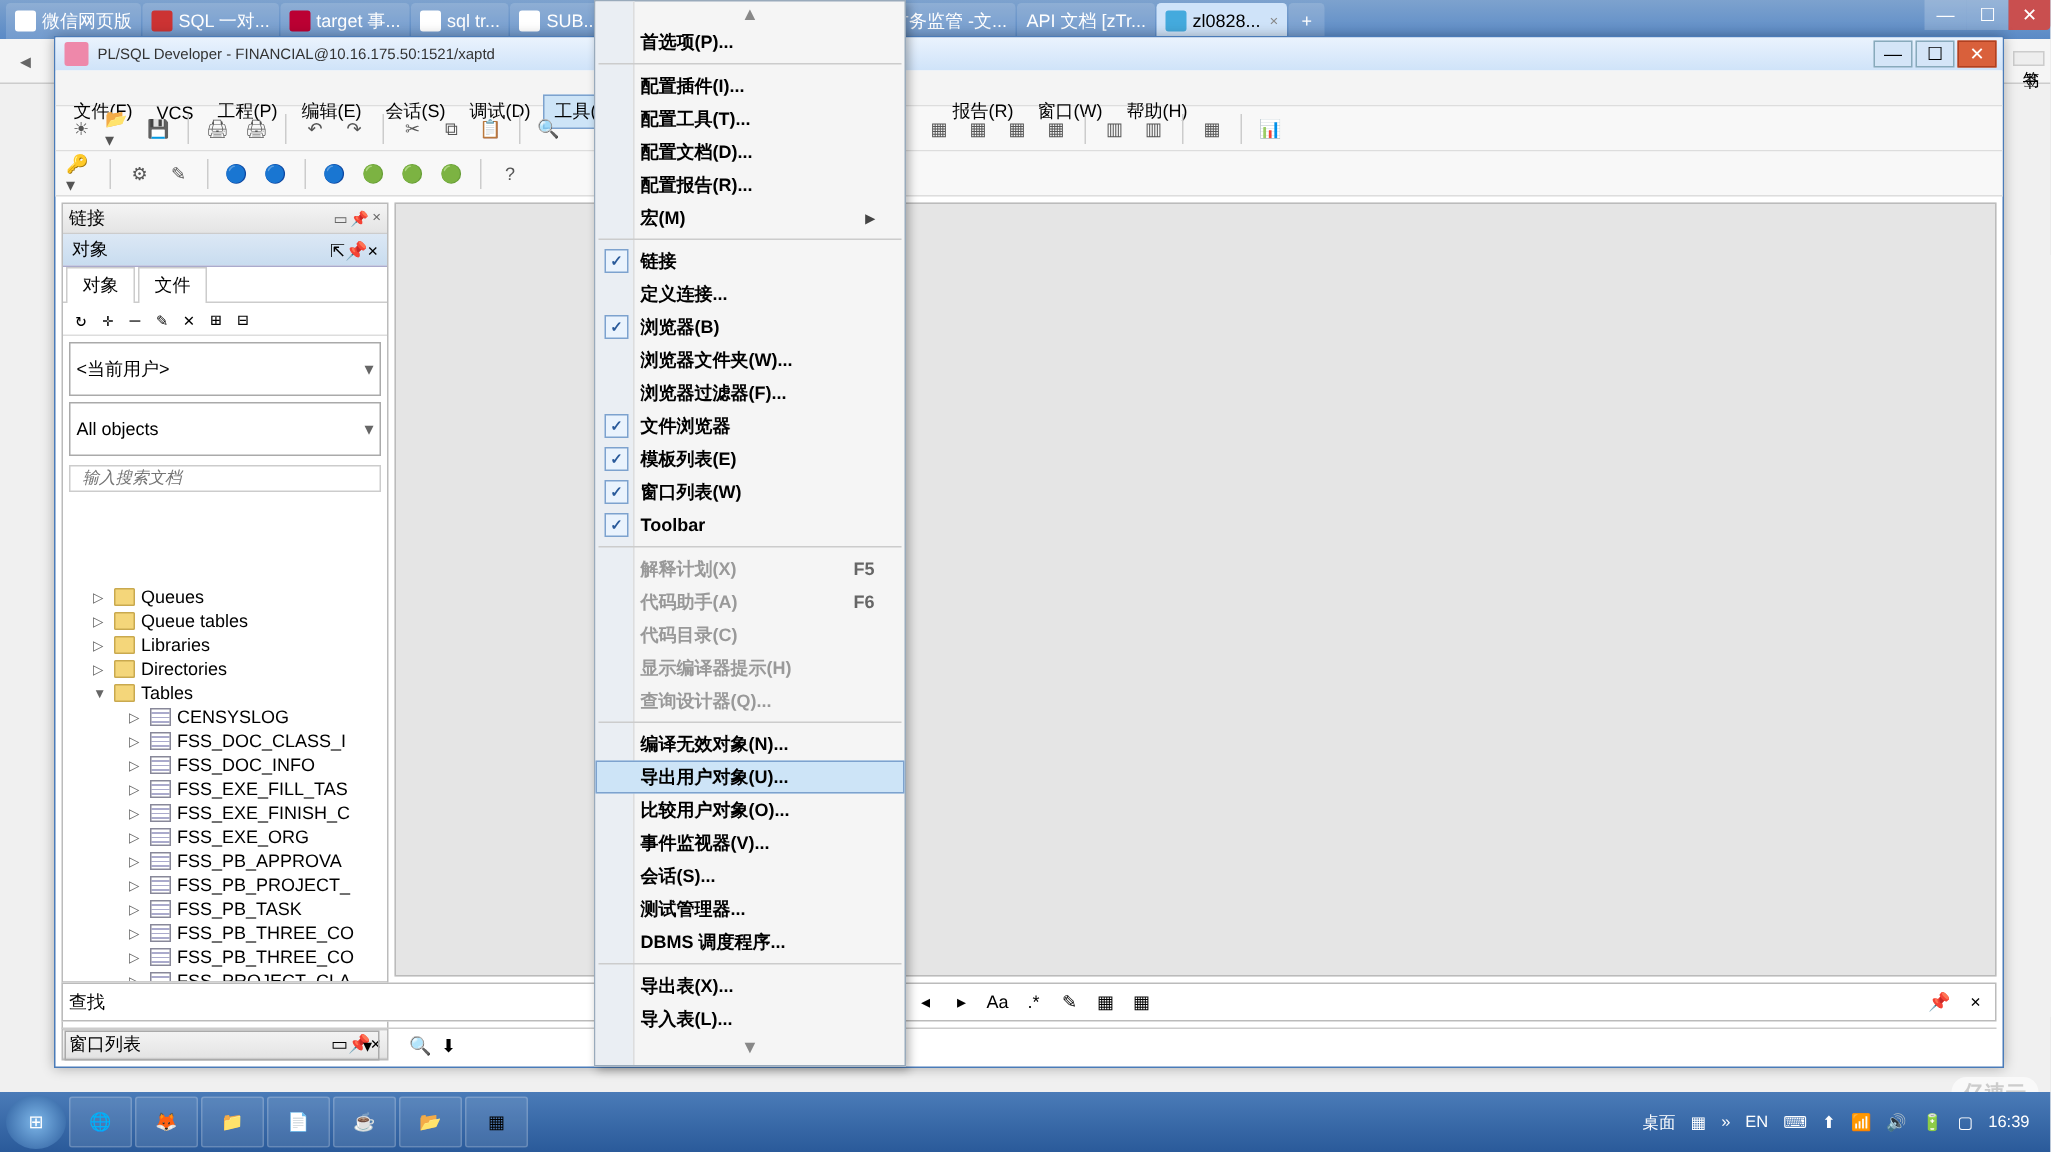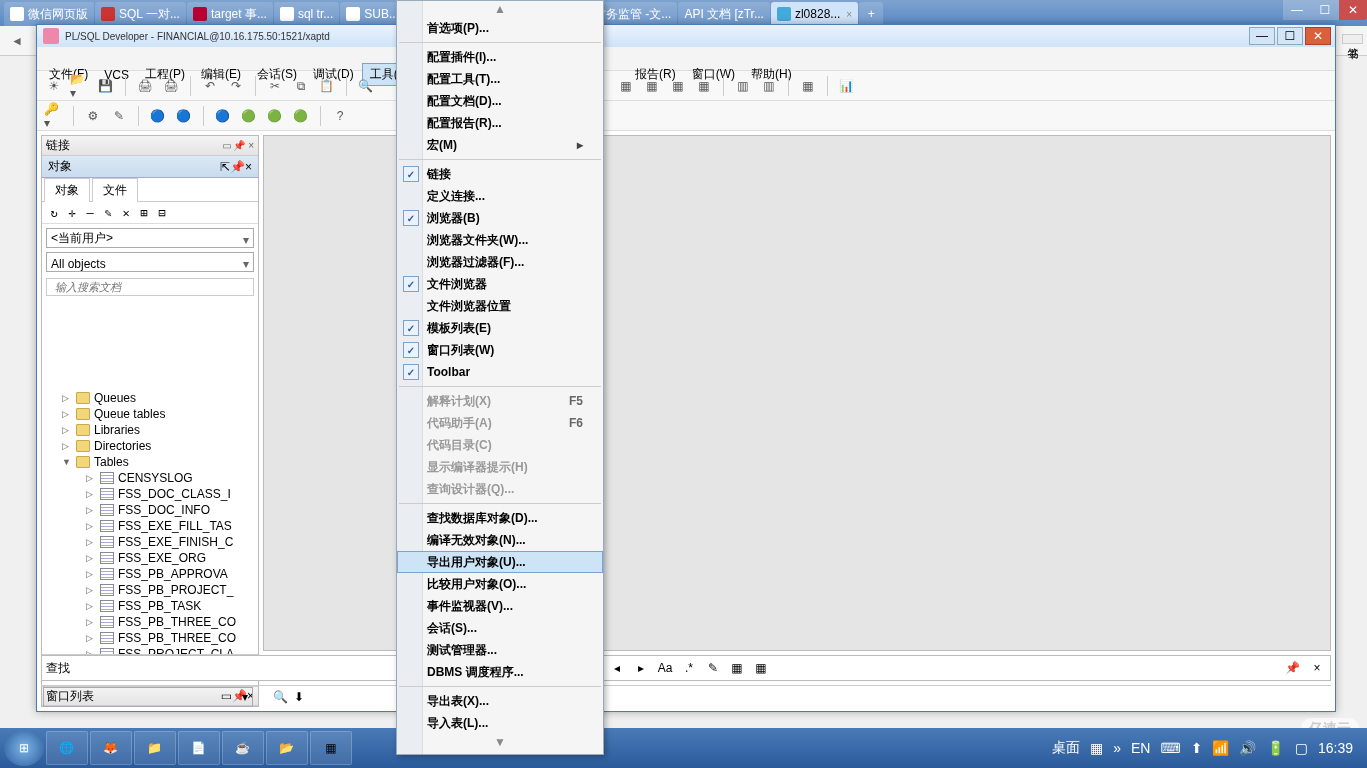--- a/index.html
+++ b/index.html
@@ -42,21 +42,21 @@
 
 .left-panel { position: absolute; left: 4px; top: 110px; width: 218px; bottom: 4px; border: 1px solid #bbb; background: #fff; }
 .panel-header { height: 20px; background: linear-gradient(#f4f4f4,#e4e4e4); border-bottom: 1px solid #ccc; display: flex; align-items: center; padding: 0 4px; font-size: 11px; }
 .panel-header .ph-controls { margin-left: auto; display: flex; gap: 2px; }
 .panel-header .ph-controls span { cursor: pointer; font-size: 10px; color: #666; }
 .panel-section { background: linear-gradient(#dce8f5,#c8dcef); height: 22px; display: flex; align-items: center; padding: 0 6px; border-bottom: 1px solid #aac; }
 .panel-tabs { height: 24px; display: flex; align-items: center; border-bottom: 1px solid #ccc; }
 .ptab { padding: 3px 10px; border: 1px solid #ccc; border-bottom: none; background: #fff; margin-left: 2px; cursor: pointer; }
 .mini-toolbar { height: 22px; border-bottom: 1px solid #ddd; display: flex; align-items: center; padding: 0 4px; gap: 2px; }
 .mini-toolbar span { width: 16px; text-align: center; cursor: pointer; font-family: Consolas, monospace; }
-.combo { width: calc(100% - 8px); margin: 4px; height: 20px; border: 1px solid #aaa; background: #fff; display: flex; align-items: flex-end; padding: 0 4px; font-size: 11px; }
+.combo { width: calc(100% - 8px); margin: 4px; height: 36px; border: 1px solid #aaa; background: #fff; display: flex; align-items: center; padding: 0 4px; font-size: 11px; }
 .combo .dd { margin-left: auto; color: #666; }
 .search-inp { width: calc(100% - 8px); margin: 2px 4px; height: 18px; border: 1px solid #ccc; padding: 0 8px; font-style: italic; color: #888; font-size: 11px; }
 
 .tree { overflow: auto; position: absolute; top: 254px; left: 0; right: 0; bottom: 52px; }
 .tree-node { display: flex; align-items: center; padding: 1px 4px; gap: 4px; white-space: nowrap; cursor: pointer; }
 .tree-toggle { width: 10px; color: #666; font-size: 9px; }
 .folder-ico { width: 14px; height: 12px; background: #f4d67a; border: 1px solid #c9a94f; border-radius: 1px; }
 .table-ico { width: 14px; height: 12px; background: repeating-linear-gradient(#fff 0 2px,#aac 2px 3px); border: 1px solid #889; }
 .indent1 { padding-left: 20px; }
 .indent2 { padding-left: 44px; }
@@ -84,21 +84,21 @@
 .dd-shortcut { margin-left: auto; color: #666; }
 .dd-sub { margin-left: auto; color: #444; }
 .dd-sep { height: 1px; background: #ccc; margin: 3px 2px; }
 .dd-gutter { position: absolute; left: 0; top: 0; bottom: 0; width: 26px; background: #eaeef3; border-right: 1px solid #ddd; z-index: -1; }
 
 
 .taskbar { position: absolute; left: 0; right: 0; bottom: 0; height: 40px; background: linear-gradient(#4a7bb8,#2a5a9a); display: flex; align-items: center; padding: 0 4px; gap: 2px; }
 .start-btn { width: 40px; height: 36px; background: radial-gradient(circle,#7db6e8,#2a5a9a); border-radius: 50%; display: flex; align-items: center; justify-content: center; cursor: pointer; }
 .task-item { width: 42px; height: 34px; background: rgba(255,255,255,0.1); border: 1px solid rgba(255,255,255,0.2); border-radius: 2px; display: flex; align-items: center; justify-content: center; cursor: pointer; }
 .tray { margin-left: auto; display: flex; align-items: center; gap: 10px; color: #fff; padding: 0 10px; }
-.tray span { cursor: pointer; font-size: 14px; }
+.tray span { cursor: pointer; font-size: 11px; }
 .watermark { position: absolute; right: 8px; bottom: 28px; color: #ccc; font-size: 14px; background: rgba(255,255,255,0.6); padding: 2px 8px; border-radius: 10px; font-weight: bold; }
 </style>
 </head>
 <body>
 
 <div class="browser-top">
   <div class="browser-tabs">
     <div class="btab">
         <span class="btab-ico"></span>
         <span>微信网页版</span>
@@ -428,23 +428,20 @@
         <span>浏览器文件夹(W)...</span>
       </div>
       <div class="dd-item">
         <span>浏览器过滤器(F)...</span>
       </div>
       <div class="dd-item">
         <span class="dd-check">✓</span>
         <span>文件浏览器</span>
       </div>
       <div class="dd-item">
-        <span>文件浏览器位置</span>
-      </div>
-      <div class="dd-item">
         <span class="dd-check">✓</span>
         <span>模板列表(E)</span>
       </div>
       <div class="dd-item">
         <span class="dd-check">✓</span>
         <span>窗口列表(W)</span>
       </div>
       <div class="dd-item">
         <span class="dd-check">✓</span>
         <span>Toolbar</span>
@@ -461,23 +458,20 @@
       <div class="dd-item disabled">
         <span>代码目录(C)</span>
       </div>
       <div class="dd-item disabled">
         <span>显示编译器提示(H)</span>
       </div>
       <div class="dd-item disabled">
         <span>查询设计器(Q)...</span>
       </div>
       <div class="dd-sep"></div>
-      <div class="dd-item">
-        <span>查找数据库对象(D)...</span>
-      </div>
       <div class="dd-item">
         <span>编译无效对象(N)...</span>
       </div>
       <div class="dd-item hl">
         <span>导出用户对象(U)...</span>
       </div>
       <div class="dd-item">
         <span>比较用户对象(O)...</span>
       </div>
       <div class="dd-item">

